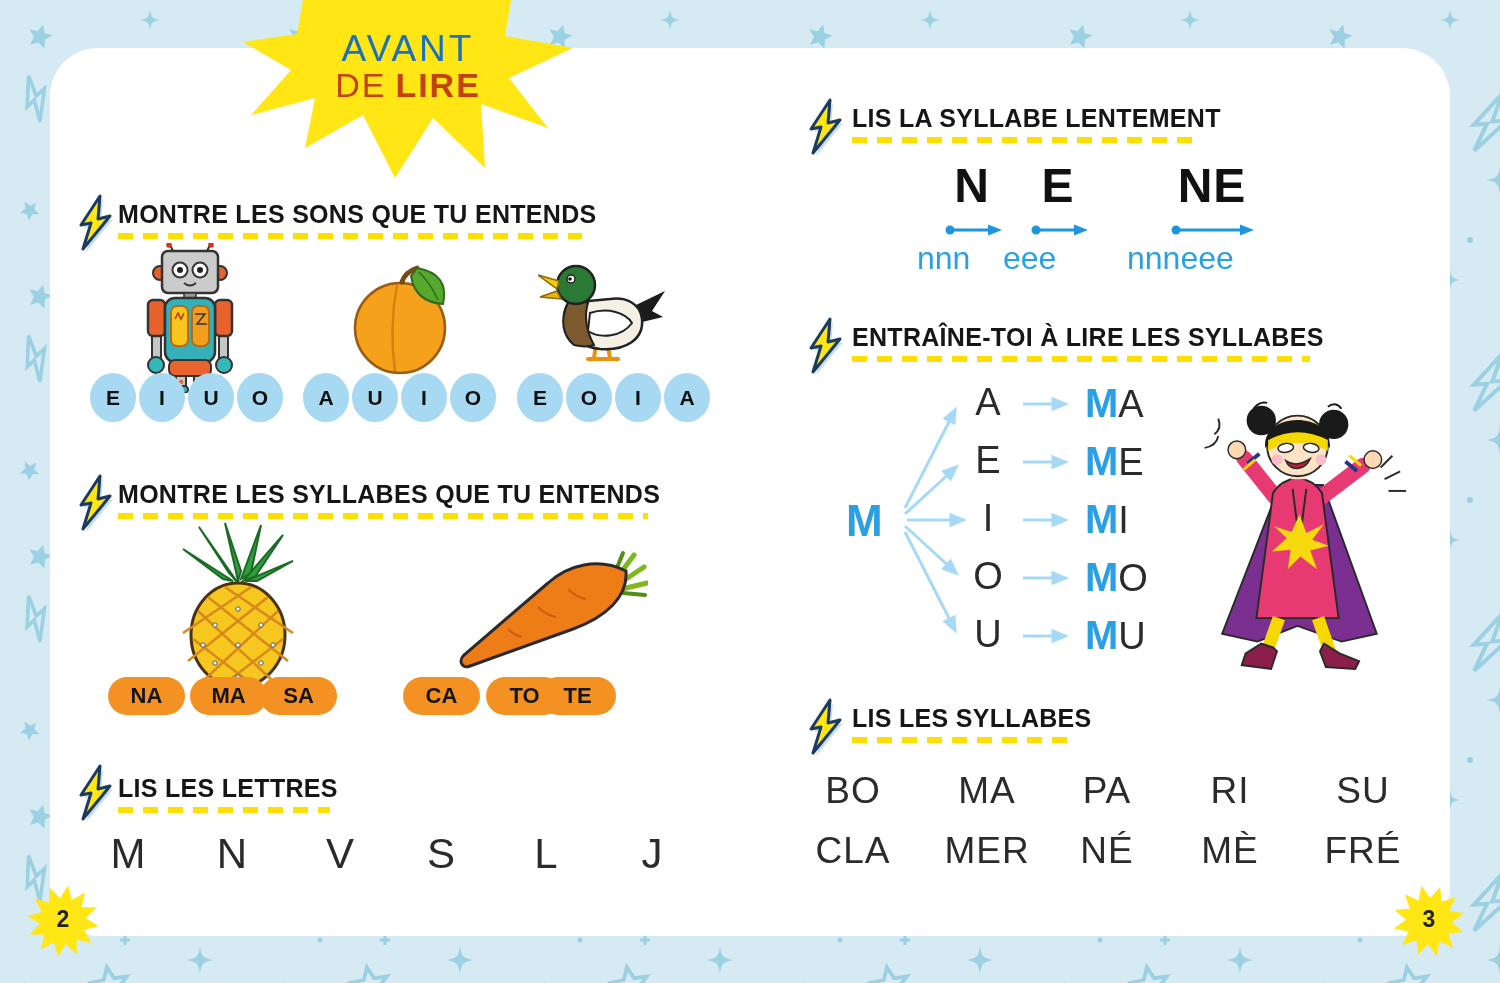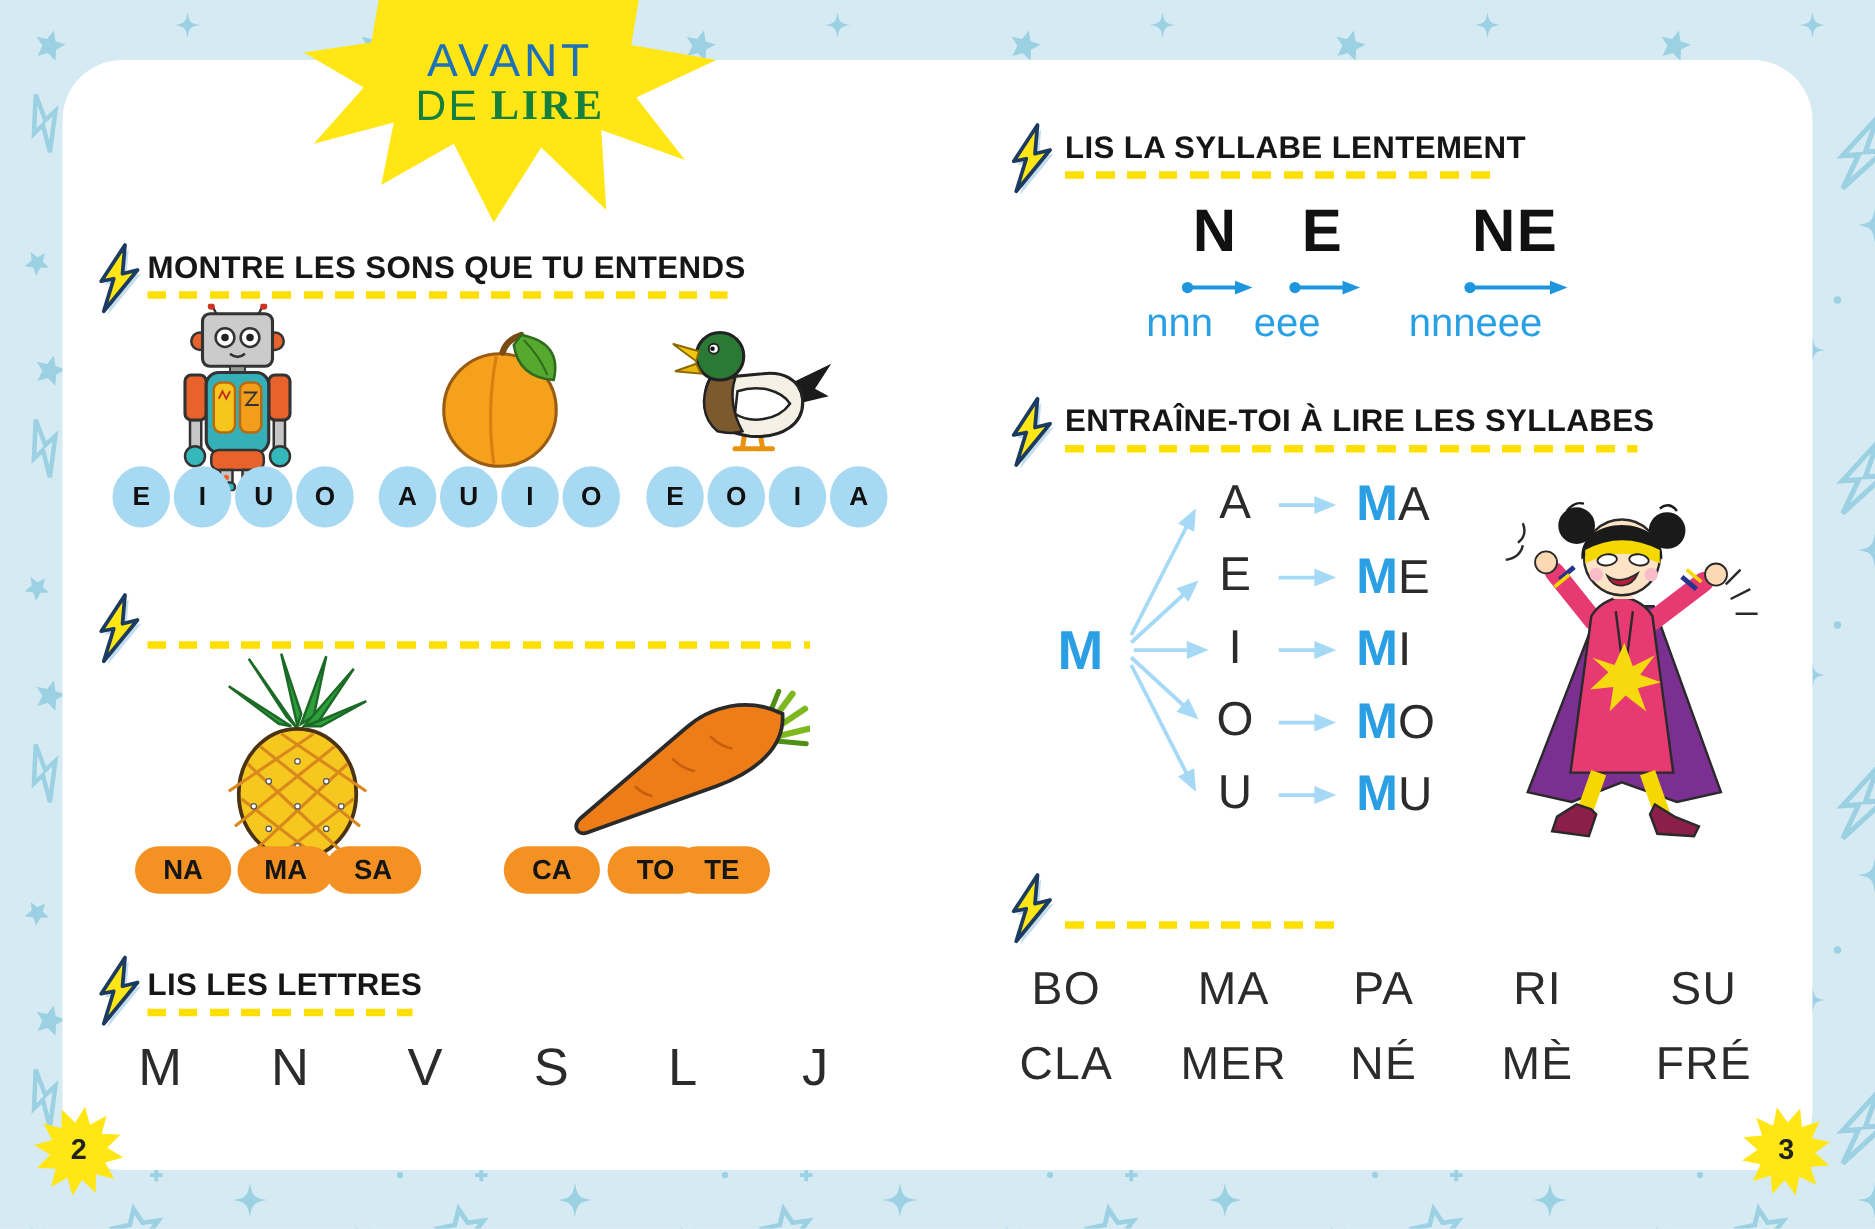--- a/index.html
+++ b/index.html
@@ -21,22 +21,22 @@
   .sound{position:absolute;color:#2aa0e4;font-size:32px;}
   .fan-vowel{position:absolute;width:60px;text-align:center;font-size:38px;color:#2b2b2b;}
   .fan-res{position:absolute;display:flex;align-items:baseline;}
   .fan-res b{color:#2b9fe3;font-weight:800;font-size:40px;}
   .fan-res span{font-size:38px;color:#2b2b2b;}
   .m-big{position:absolute;color:#2b9fe3;font-weight:800;font-size:44px;}
   .badge-wrap{position:absolute;left:243px;top:0;width:330px;height:178px;}
   .badge-line1{position:absolute;left:0;top:28px;width:330px;text-align:center;font-size:37px;
                color:#1d71b8;letter-spacing:3px;}
   .badge-line2{position:absolute;left:0;top:66px;width:330px;display:flex;justify-content:center;gap:9px;
-               font-size:34px;color:#15803d;letter-spacing:2px;}
-  .badge-line2 b{font-weight:800;font-family:Liberation Serif, serif;}
+               font-size:34px;color:#c2410c;letter-spacing:2px;}
+  .badge-line2 b{font-weight:800;}
   .pagenum{position:absolute;width:74px;height:74px;}
   .pagenum span{position:absolute;left:0;top:22px;width:74px;text-align:center;font-size:23px;
                 font-weight:bold;color:#222;}
 </style>
 </head>
 <body>
 
 <div class="stage">
 
   <svg class="bgsvg" width="1500" height="983">
@@ -154,20 +154,21 @@
   <div class="circle" style="left:450px;top:373px">O</div>
   <div class="circle" style="left:517px;top:373px">E</div>
   <div class="circle" style="left:566px;top:373px">O</div>
   <div class="circle" style="left:615px;top:373px">I</div>
   <div class="circle" style="left:664px;top:373px">A</div>
 
   <svg class="bolt" style="left:74px;top:472px" viewBox="0 0 44 60">
     <path d="M29,6 L10,35 L20,33 L12,59 L39,26 L27,29 Z" fill="#c3dcee"></path>
     <path d="M26,3 L7,32 L17,30 L9,56 L36,23 L24,26 Z" fill="#ffe614" stroke="#1c3b60" stroke-width="3" stroke-linejoin="round"></path>
   </svg>
+  <div class="h" style="left:118px;top:480px">MONTRE LES SYLLABES QUE TU ENTENDS</div>
   <div class="dash" style="left:118px;top:513px;width:530px"></div>
 
   <svg class="abs" style="left:163px;top:521px" width="150" height="168" viewBox="0 0 150 168">
     <g fill="#2f9e3c" stroke="#1b6b26" stroke-width="2">
       <path d="M75,62 L36,6 L66,52 Z"></path>
         <path d="M75,60 L62,2 L78,50 Z"></path>
       <path d="M78,58 L98,4 L88,52 Z"></path>
         <path d="M80,60 L120,14 L92,56 Z"></path>
       <path d="M70,60 L20,28 L60,58 Z"></path>
         <path d="M82,60 L130,40 L94,60 Z"></path>
@@ -369,20 +370,21 @@
     <ellipse cx="129" cy="54" rx="8" ry="4.5" fill="#fff" stroke="#222" stroke-width="1.5" transform="rotate(8 129 54)"></ellipse>
     <circle cx="94" cy="66" r="5.5" fill="#f9bcc8"></circle>
     <circle cx="139" cy="66" r="5.5" fill="#f9bcc8"></circle>
     <path d="M103,67 C108,79 123,77 128,65 C119,71 110,72 103,67 Z" fill="#b51f3c" stroke="#2a2a2a" stroke-width="1.5"></path>
   </svg>
 
   <svg class="bolt" style="left:804px;top:696px" viewBox="0 0 44 60">
     <path d="M29,6 L10,35 L20,33 L12,59 L39,26 L27,29 Z" fill="#c3dcee"></path>
     <path d="M26,3 L7,32 L17,30 L9,56 L36,23 L24,26 Z" fill="#ffe614" stroke="#1c3b60" stroke-width="3" stroke-linejoin="round"></path>
   </svg>
+  <div class="h" style="left:852px;top:704px">LIS LES SYLLABES</div>
   <div class="dash" style="left:852px;top:737px;width:224px"></div>
 
   <div class="syl" style="left:788px;top:770px">BO</div>
   <div class="syl" style="left:922px;top:770px">MA</div>
   <div class="syl" style="left:1042px;top:770px">PA</div>
   <div class="syl" style="left:1165px;top:770px">RI</div>
   <div class="syl" style="left:1298px;top:770px">SU</div>
 
   <div class="syl" style="left:788px;top:830px">CLA</div>
   <div class="syl" style="left:922px;top:830px">MER</div>

